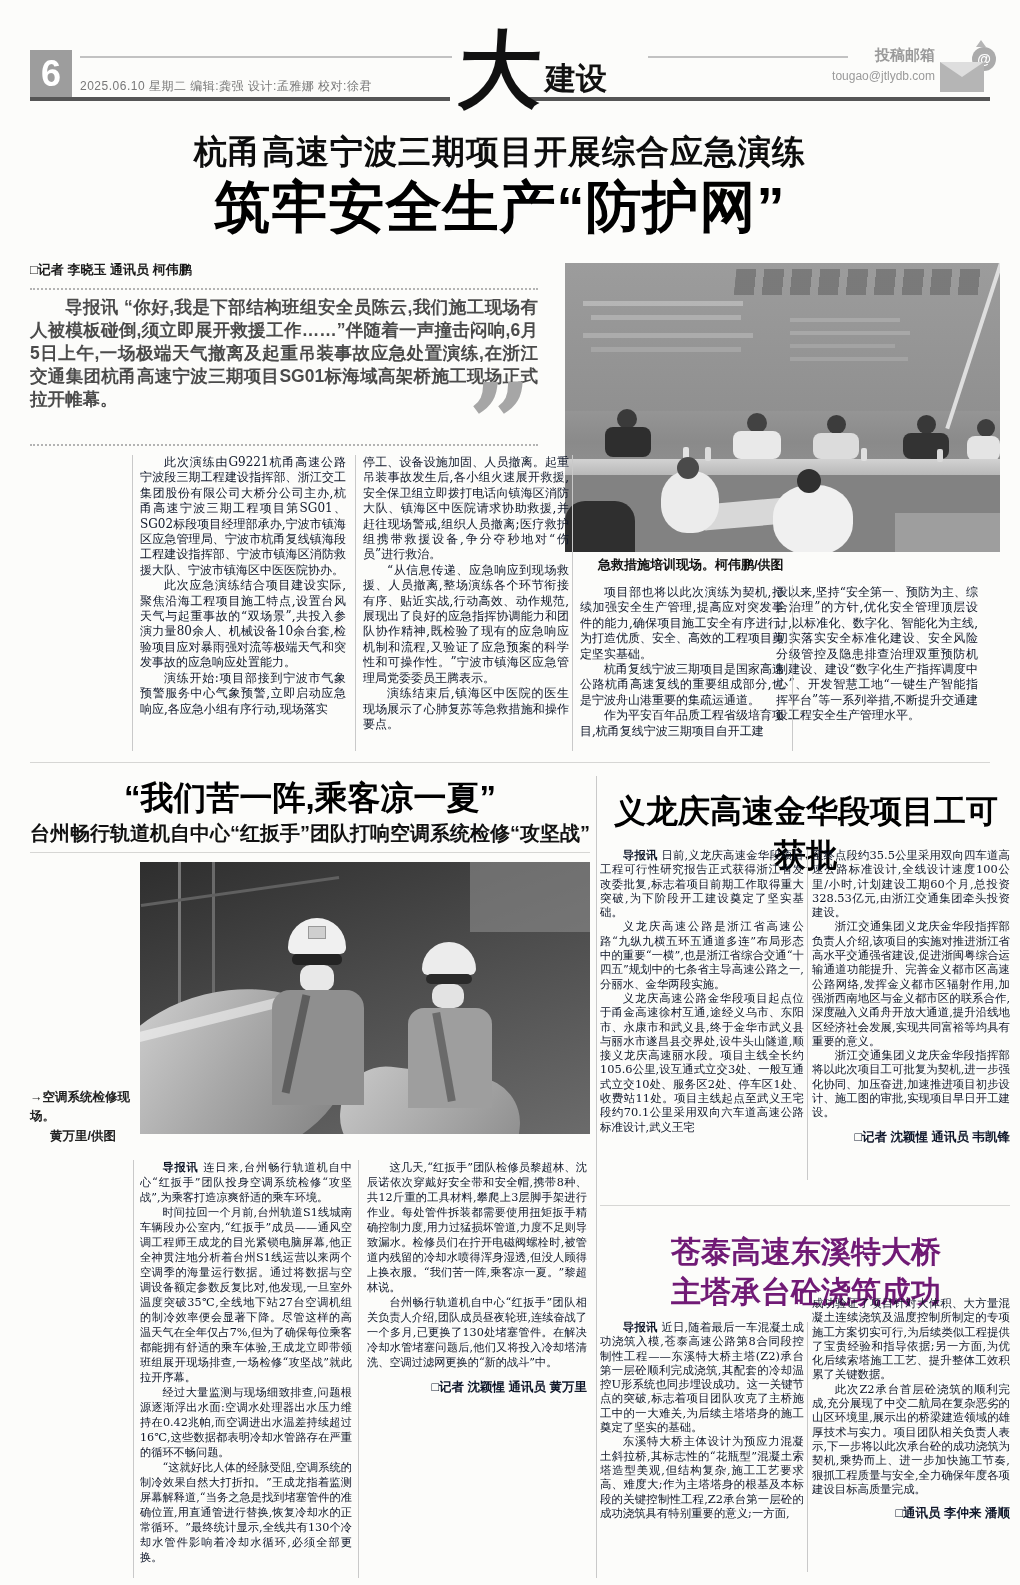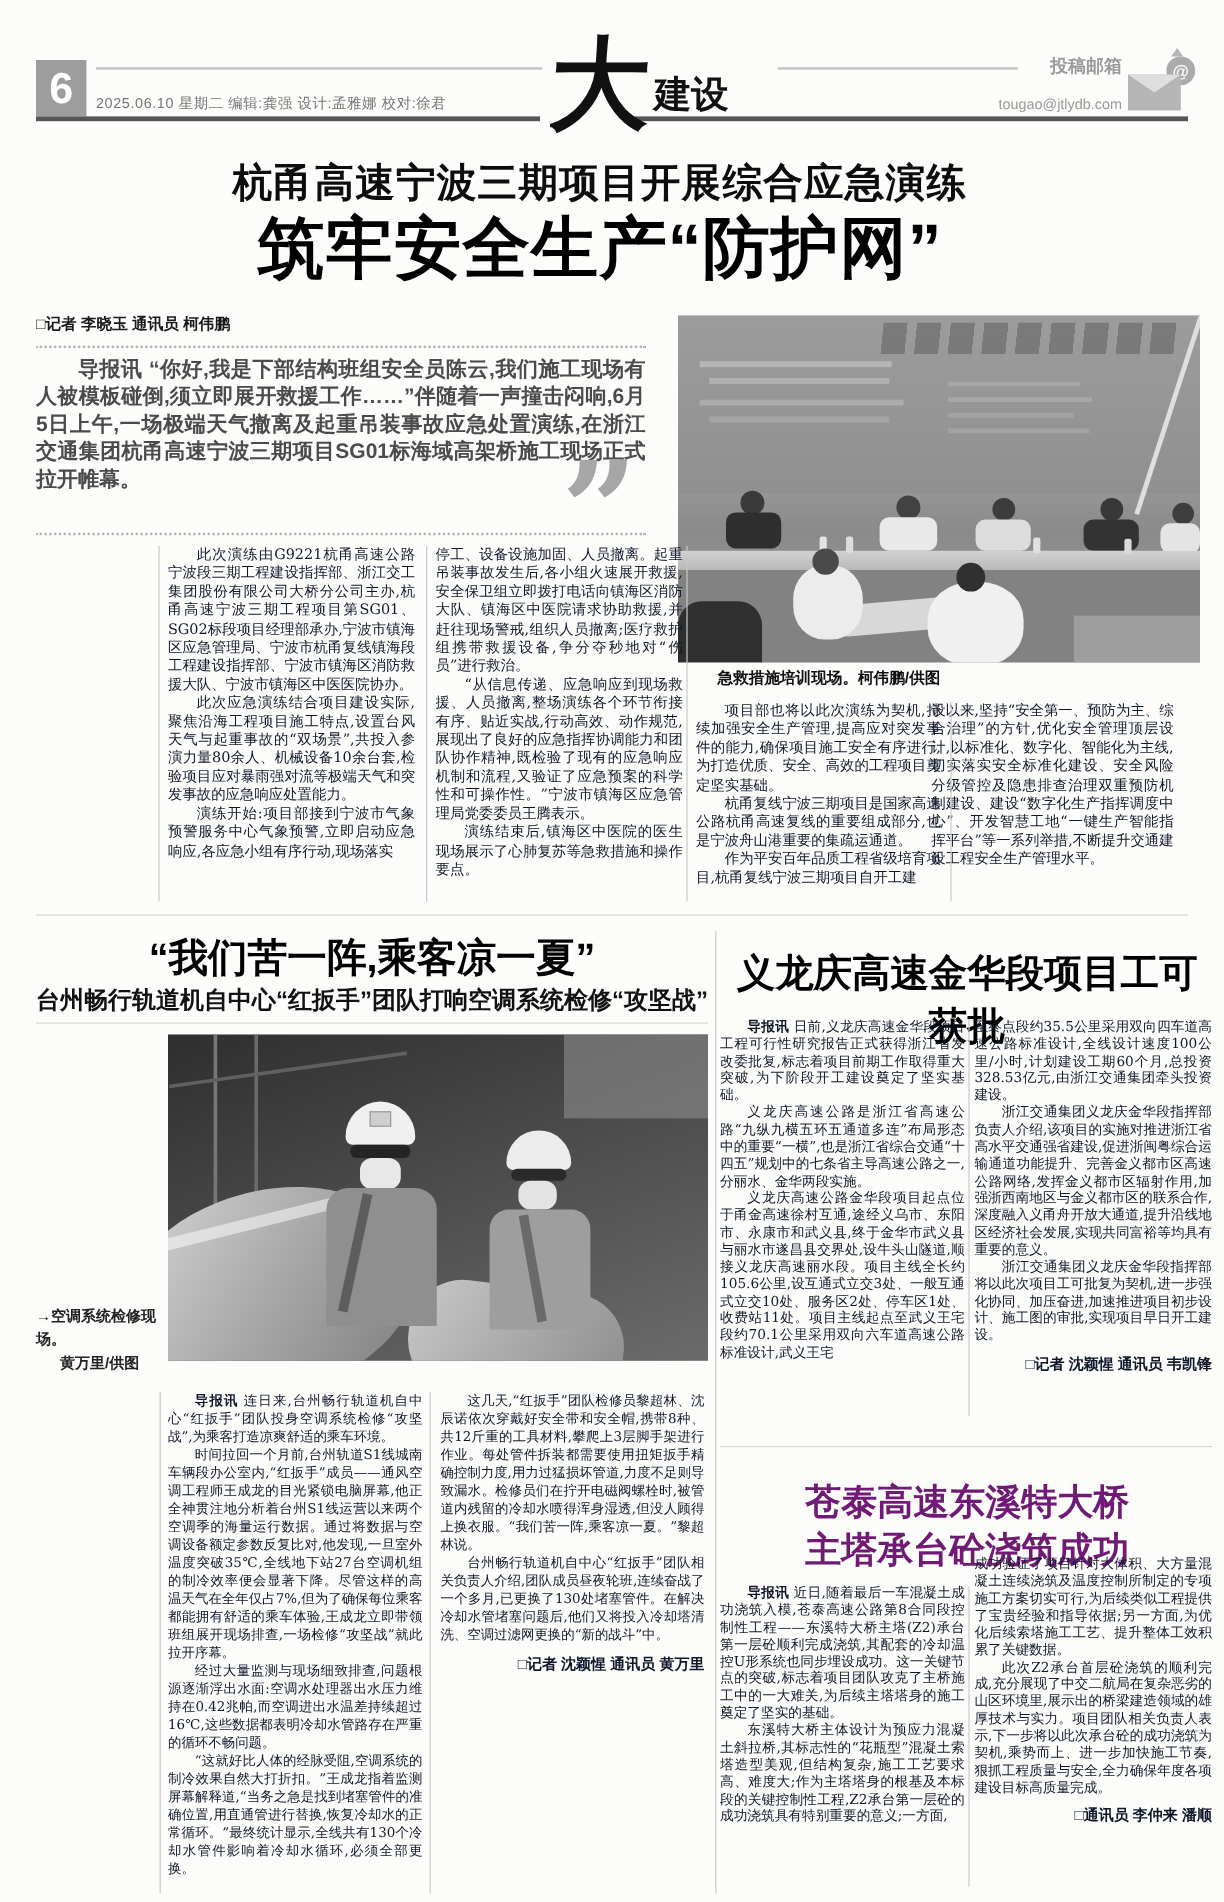--- a/index.html
+++ b/index.html
@@ -10,21 +10,21 @@
   .pagenum{left:30px;top:50px;width:42px;height:47px;background:#9d9d9d;color:#fff;
            font-size:36px;font-weight:700;text-align:center;line-height:47px;}
   .dateline{left:80px;top:78px;font-size:12px;color:#777;letter-spacing:.5px;}
   .hline-thin{height:2px;background:#c2c2c2;}
   .hline-thick{height:4px;background:#555;}
   .masthead-big{left:458px;top:28px;font-size:84px;font-weight:900;color:#111;line-height:1;
                 transform:skewX(-4deg);}
   .masthead-rest{left:545px;top:58px;font-size:31px;font-weight:900;color:#111;}
   .mailbox{right:85px;top:46px;text-align:right;color:#9a9a9a;}
   .mailbox .lbl{font-size:15px;font-weight:700;}
-  .mailbox .eml{font-size:12px;margin-top:15px;}
+  .mailbox .eml{font-size:12px;margin-top:4px;}
   .env{left:940px;top:40px;width:56px;height:56px;}
   .env .tri{position:absolute;left:36px;top:0;width:0;height:0;border-left:5px solid transparent;
             border-right:5px solid transparent;border-bottom:7px solid #b5b5b5;}
   .env .at{position:absolute;right:0;top:7px;width:24px;height:24px;border-radius:50%;
            background:#ababab;color:#fff;font-size:14px;font-weight:700;text-align:center;line-height:24px;}
   .env .body{position:absolute;left:0;top:22px;width:44px;height:30px;background:#b5b5b5;}
   .env .body:before{content:"";position:absolute;left:0;top:0;width:0;height:0;
            border-left:22px solid transparent;border-right:22px solid transparent;
            border-top:15px solid rgba(255,255,255,.55);}
   

